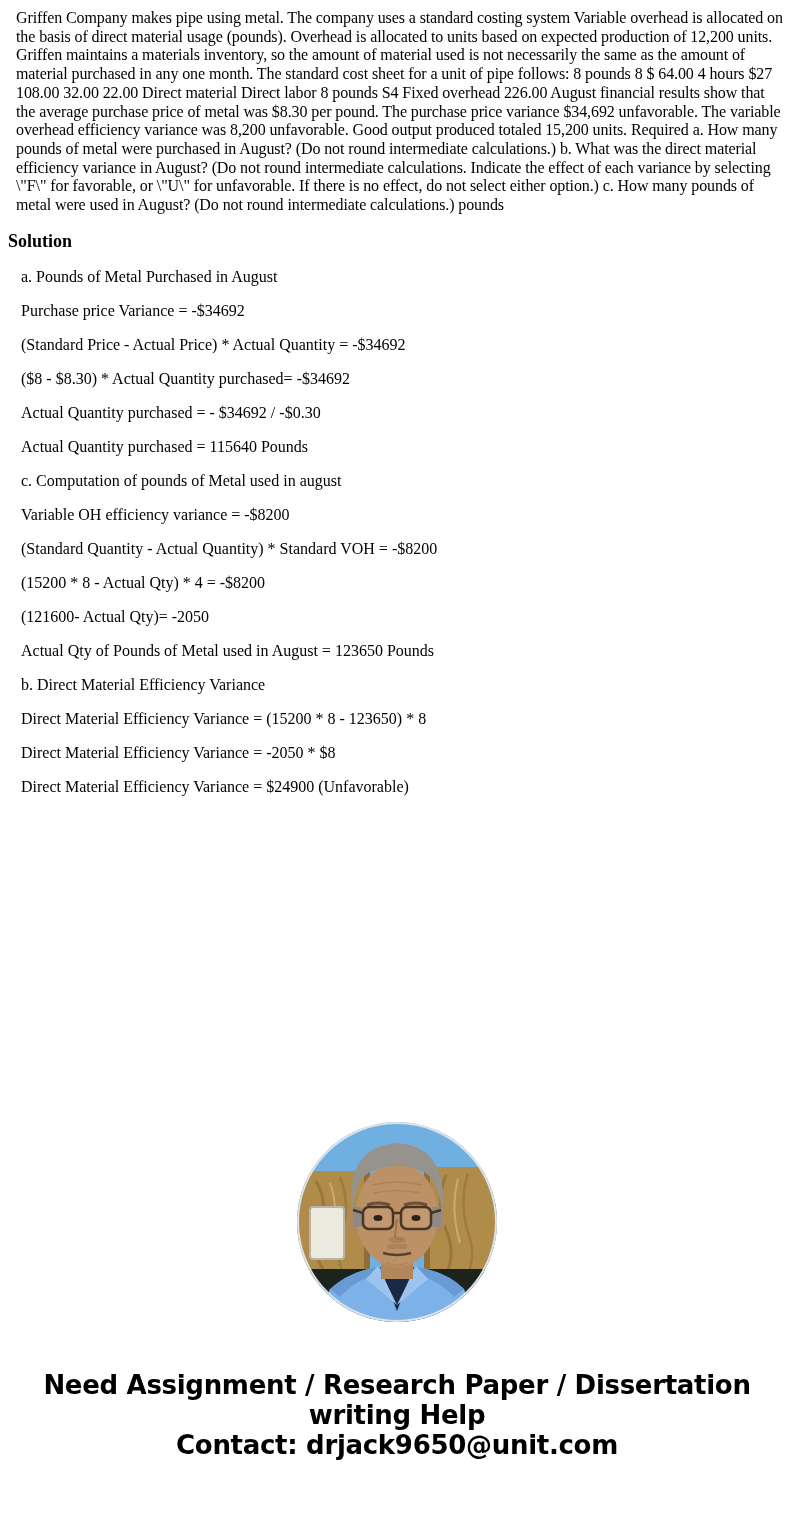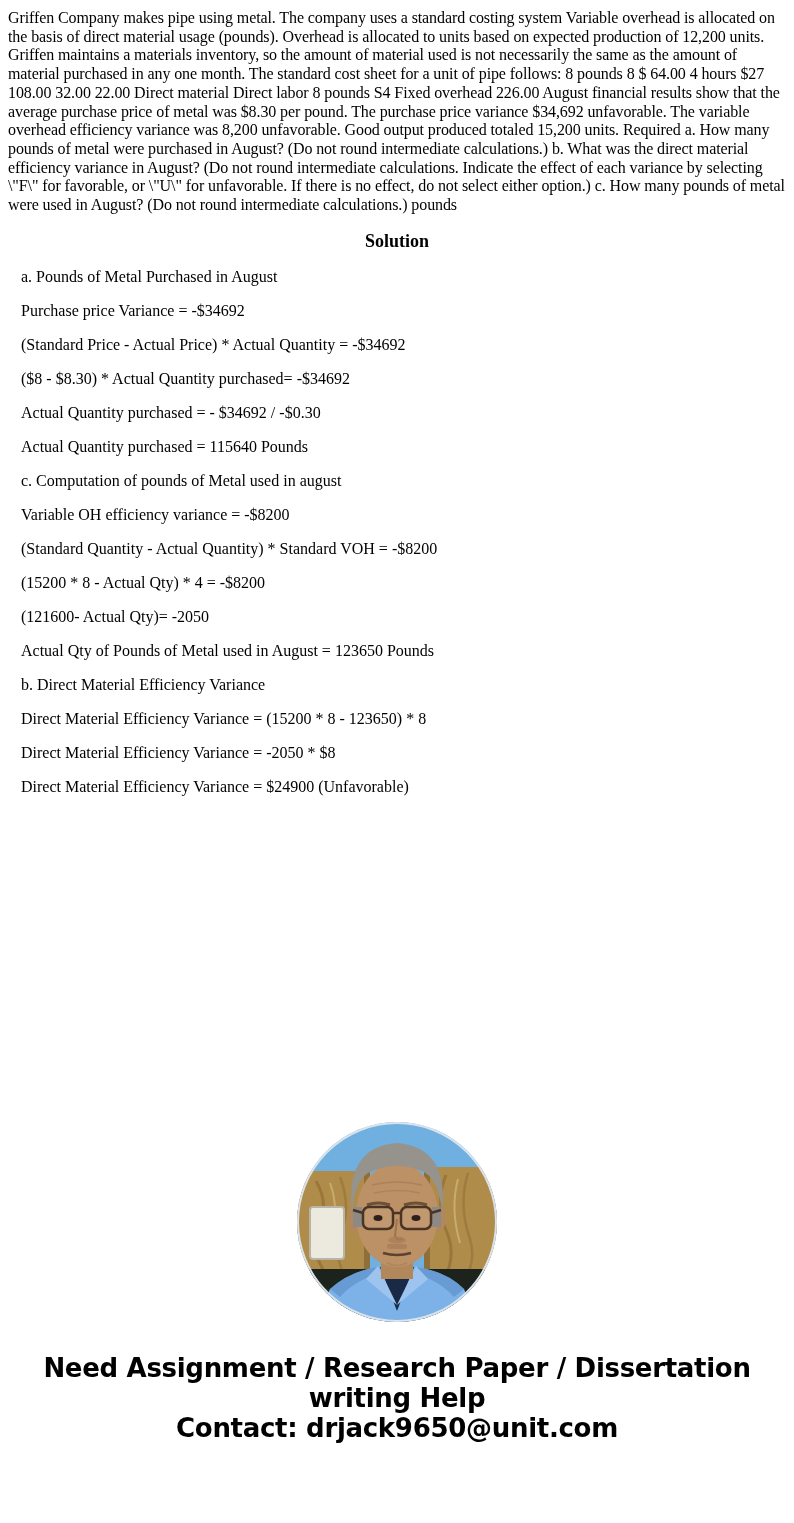--- a/index.html
+++ b/index.html
@@ -7,46 +7,45 @@
     margin: 0; padding: 0;
     background: #ffffff;
   }
   body {
     width: 794px; height: 1523px;
     overflow: hidden;
     font-family: "Liberation Serif", serif;
     color: #000000;
   }
   .question {
-    margin: 9px 8px 0 8px;
+    margin: 9px 8px 0 16px;
     font-size: 16px;
     line-height: 18.7px;
     letter-spacing: -0.1px;
   }
   .solution-heading {
     font-family: "Liberation Serif", serif;
     font-size: 18px;
     font-weight: bold;
     margin: 16px 8px 0 8px;
-    text-align: center;
   }
   .solution-section p.sol-line {
     margin: 16px 21px;
     font-size: 16px;
     line-height: 18px;
     font-weight: normal;
   }
   .solution-section p.sol-line.bold { font-weight: normal; }
   .avatar-wrap {
     width: 202px; height: 202px;
     margin: 325px auto 0 auto;
   }
   .avatar-wrap svg { display: block; }
   .footer {
-    margin-top: 30px;
+    margin-top: 47px;
     text-align: center;
     font-family: "DejaVu Sans", sans-serif;
     font-weight: bold;
     font-size: 26px;
     line-height: 30px;
     color: #000000;
     letter-spacing: -0.3px;
   }
 </style>
 </head>

